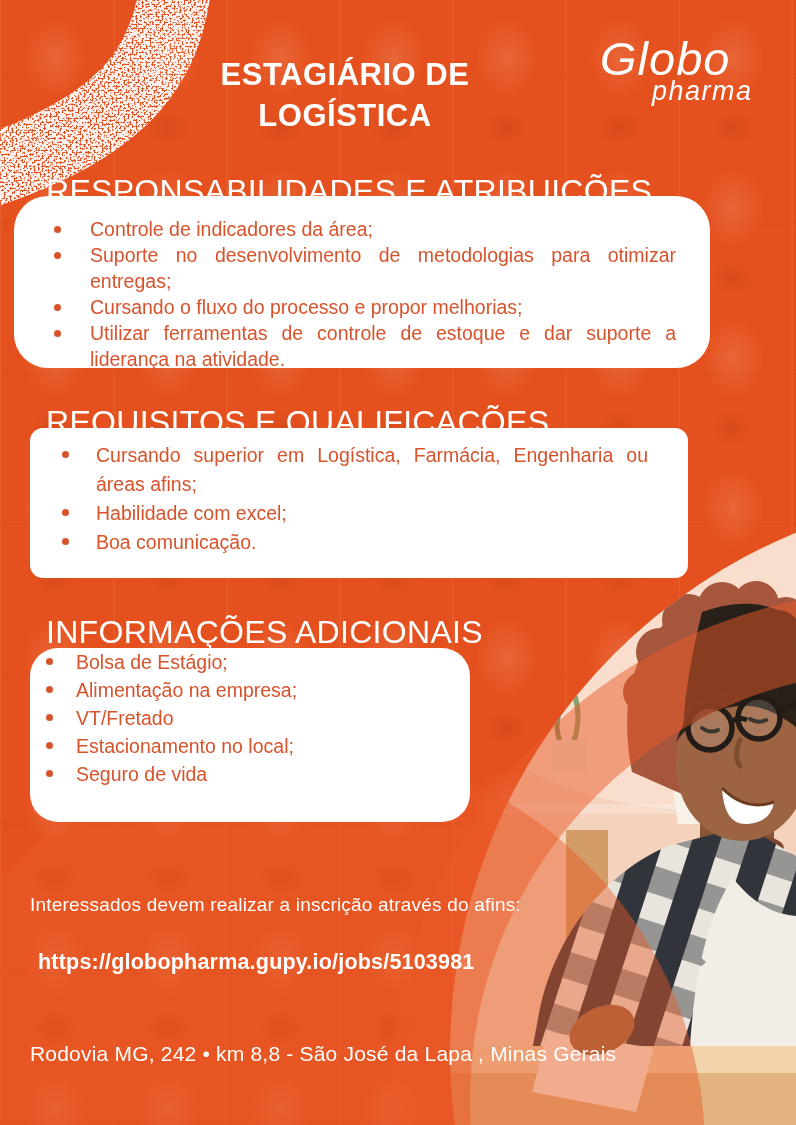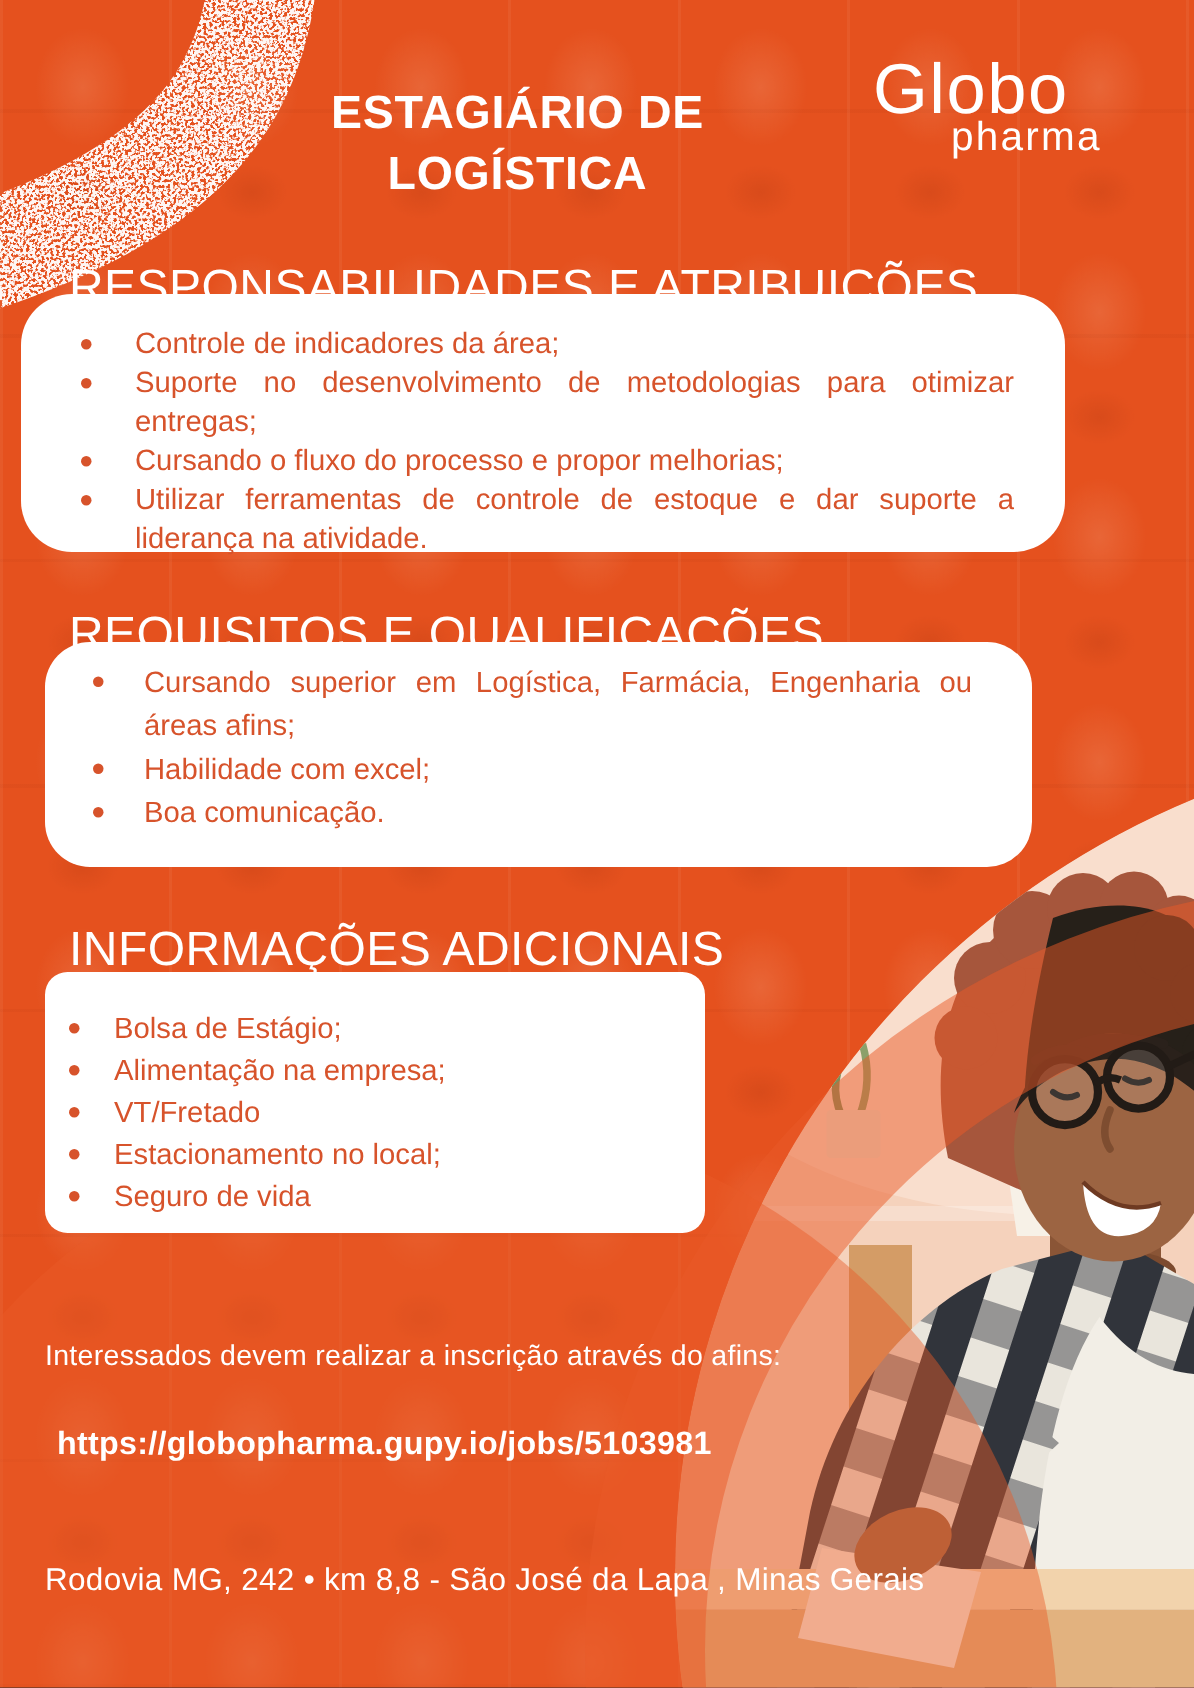--- a/index.html
+++ b/index.html
@@ -18,21 +18,21 @@
     background-size:113px 150px,113px 150px,100% 100%,100% 100%;
   }
   .scene{position:absolute;left:0;top:0;z-index:1;pointer-events:none;}
   .content{position:absolute;left:0;top:0;width:100%;height:100%;z-index:2;}
 
   .job-title{
     position:absolute;left:160px;top:54px;width:370px;
     text-align:center;color:#fff;font-weight:bold;
     font-size:31px;line-height:41px;letter-spacing:0.5px;
   }
-  .logo{position:absolute;left:582px;top:34px;width:190px;color:#fff;}
+  .logo{position:absolute;left:600px;top:34px;width:190px;color:#fff;font-style:italic;}
   .logo .l1{font-size:47px;line-height:50px;letter-spacing:1px;}
   .logo .l2{font-size:27px;line-height:28px;letter-spacing:1.5px;margin:-7px 0 0 52px;}
 
   .sec-h{
     position:absolute;left:30px;margin:16px;
     color:#fff;font-weight:normal;font-size:32px;letter-spacing:0.3px;
     white-space:nowrap;
   }
   .h1{top:157px;} .h2{top:388px;} .h3{top:598px;}
 
@@ -42,24 +42,24 @@
   }
   .card ul{list-style:none;margin:0;padding:0;}
   .card li{position:relative;text-align:justify;text-align-last:left;}
   .card li::before{
     content:"";position:absolute;width:7px;height:7px;border-radius:50%;
     background:#D7532B;top:0.52em;
   }
   .c1{left:14px;top:196px;width:696px;height:172px;border-radius:34px;padding:20px 34px 9px 0;}
   .c1 li{padding-left:76px;font-size:19.5px;line-height:26px;}
   .c1 li::before{left:40px;}
-  .c2{left:30px;top:428px;width:658px;height:150px;border-radius:30px;padding:13px 40px 9px 0;}
+  .c2{left:30px;top:428px;width:658px;height:150px;border-radius:13px;padding:13px 40px 9px 0;}
   .c2 li{padding-left:66px;font-size:19.5px;line-height:29px;}
   .c2 li::before{left:32px;}
-  .c3{left:30px;top:648px;width:440px;height:174px;border-radius:15px;padding:24px 30px 9px 0;}
+  .c3{left:30px;top:648px;width:440px;height:174px;border-radius:28px;padding:0 30px 9px 0;}
   .c3 li{padding-left:46px;font-size:19.5px;line-height:28px;}
   .c3 li::before{left:16px;}
 
   .apply-instruction{position:absolute;left:30px;top:894px;color:#fff;font-size:19px;letter-spacing:0.2px;}
   .apply-link{position:absolute;left:38px;top:950px;color:#fff;font-size:21.5px;font-weight:bold;text-decoration:none;letter-spacing:0.2px;}
   .footer-address{position:absolute;left:30px;top:1042px;color:#fff;font-size:21px;letter-spacing:0.2px;}
 </style>
 </head>
 <body>
 

